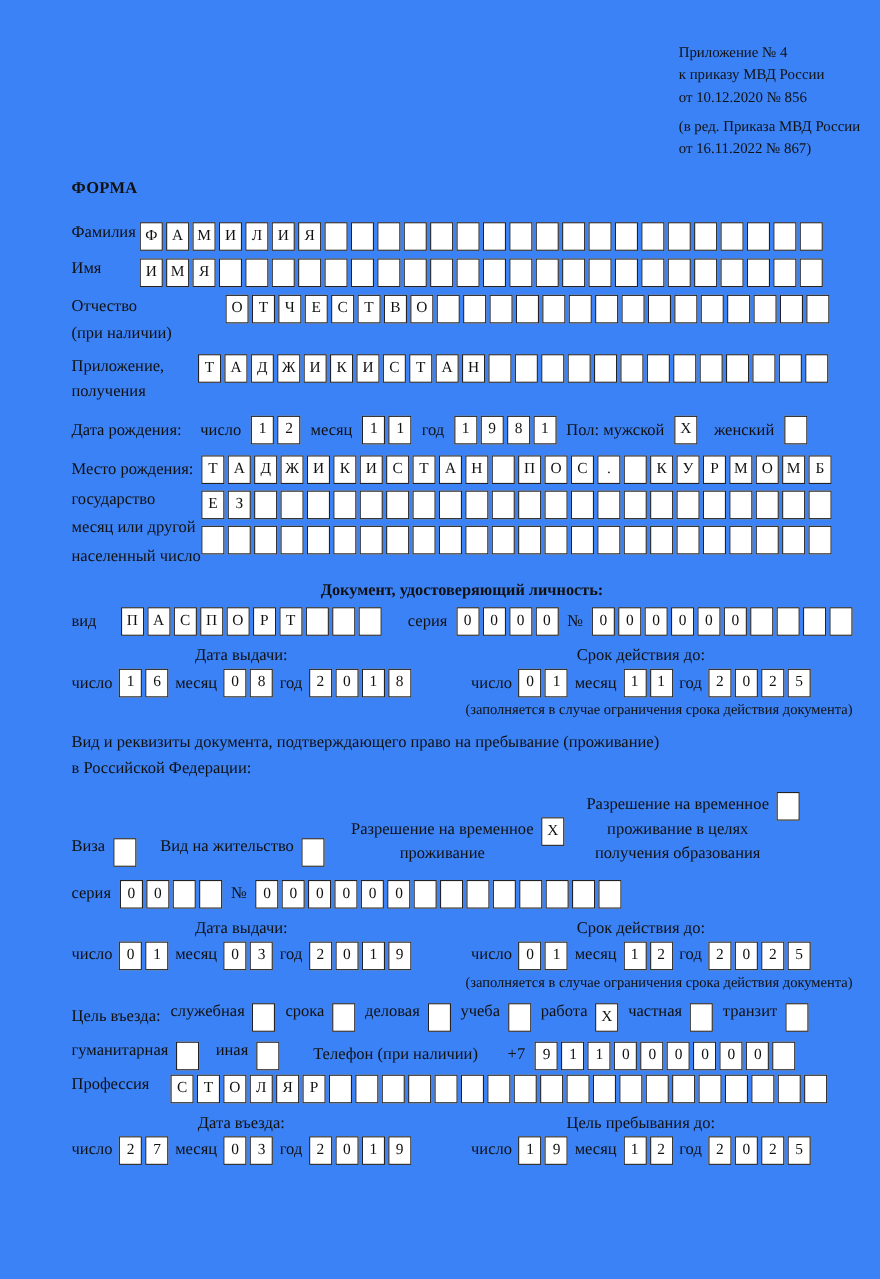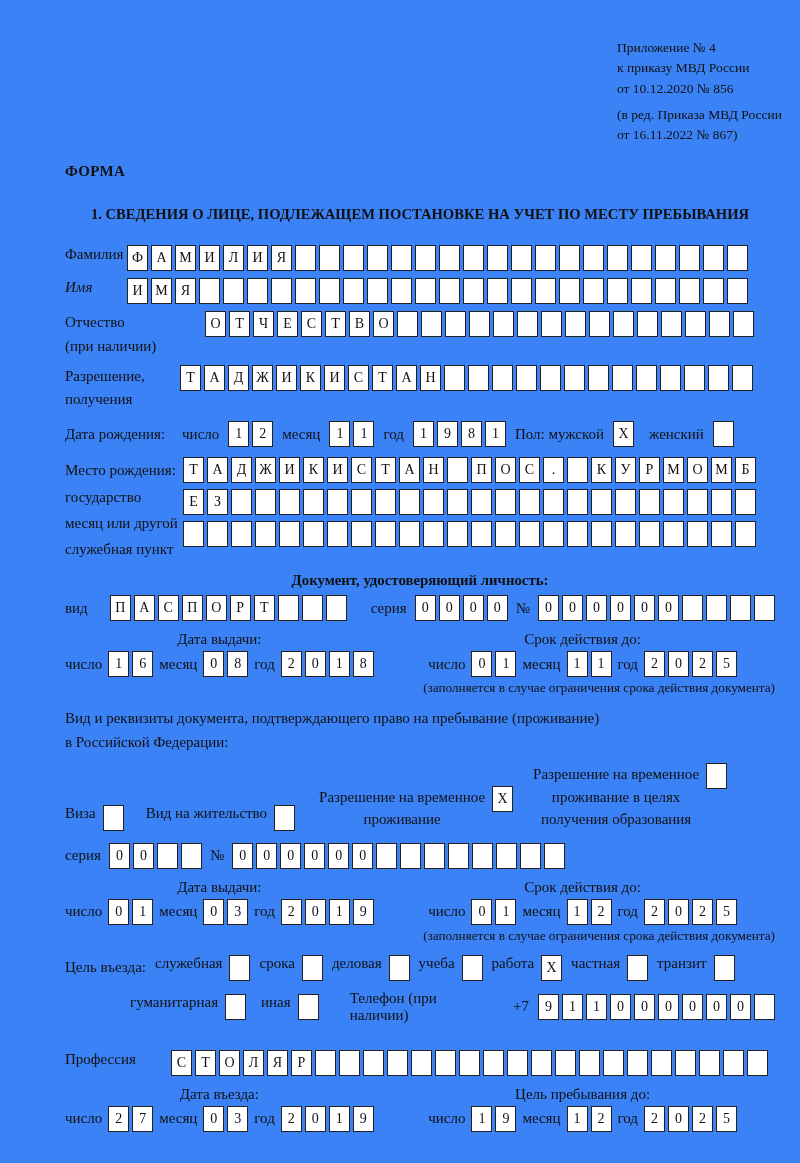--- a/index.html
+++ b/index.html
@@ -53,21 +53,20 @@
   <div class="annex">
     <div>Приложение № 4</div>
     <div>к приказу МВД России</div>
     <div>от 10.12.2020 № 856</div>
     <div class="gap">(в ред. Приказа МВД России</div>
     <div>от 16.11.2022 № 867)</div>
   </div>
   <div class="forma">ФОРМА</div>
 
 
-  <div class="sect">1. СВЕДЕНИЯ О ЛИЦЕ, ПОДЛЕЖАЩЕМ ПОСТАНОВКЕ НА УЧЕТ ПО МЕСТУ ПРЕБЫВАНИЯ</div>
 
   <div class="frow" style="margin-top:22px;">
     <div class="lbl" style="width:62px;">Фамилия</div>
     <div class="cells">
         <span class="cell">Ф</span>
         <span class="cell">А</span>
         <span class="cell">М</span>
         <span class="cell">И</span>
         <span class="cell">Л</span>
         <span class="cell">И</span>
@@ -88,21 +87,21 @@
         <span class="cell"></span>
         <span class="cell"></span>
         <span class="cell"></span>
         <span class="cell"></span>
         <span class="cell"></span>
         <span class="cell"></span>
       </div>
   </div>
 
   <div class="frow">
-    <div class="lbl" style="width:62px;font-style:italic;">Имя</div>
+    <div class="lbl" style="width:62px;">Имя</div>
     <div class="cells">
         <span class="cell">И</span>
         <span class="cell">М</span>
         <span class="cell">Я</span>
         <span class="cell"></span>
         <span class="cell"></span>
         <span class="cell"></span>
         <span class="cell"></span>
         <span class="cell"></span>
         <span class="cell"></span>
@@ -153,21 +152,21 @@
         <span class="cell"></span>
         <span class="cell"></span>
         <span class="cell"></span>
         <span class="cell"></span>
         <span class="cell"></span>
       </div>
   </div>
 
   <div class="frow">
     <div class="lbl two" style="width:115px;">
-      <div>Разрешение,</div>
+      <div>Приложение,</div>
       <div>получения</div>
     </div>
     <div class="cells">
         <span class="cell">Т</span>
         <span class="cell">А</span>
         <span class="cell">Д</span>
         <span class="cell">Ж</span>
         <span class="cell">И</span>
         <span class="cell">К</span>
         <span class="cell">И</span>
@@ -218,21 +217,21 @@
     <span class="cells">
         <span class="cell"></span>
       </span>
   </div>
 
   <div class="frow" style="margin-top:10px;">
     <div class="lbl" style="width:118px;line-height:1.75;">
       <div>Место рождения:</div>
       <div>государство</div>
       <div>месяц или другой</div>
-      <div>служебная пункт</div>
+      <div>населенный число</div>
     </div>
     <div class="stack">
       <div class="cells">
           <span class="cell">Т</span>
           <span class="cell">А</span>
           <span class="cell">Д</span>
           <span class="cell">Ж</span>
           <span class="cell">И</span>
           <span class="cell">К</span>
           <span class="cell">И</span>
@@ -548,21 +547,21 @@
         </span>
     </div>
     <div class="chkitem">
       <span class="t">транзит</span>
       <span class="cells">
           <span class="cell"></span>
         </span>
     </div>
   </div>
 
-  <div class="chkline" style="align-items:center;margin-left:65px;margin-top:9px;font-family:Liberation Serif, serif;">
+  <div class="chkline" style="align-items:center;margin-top:9px;font-family:Liberation Serif, serif;">
     <div class="chkitem">
       <span class="t">гуманитарная</span>
       <span class="cells">
           <span class="cell"></span>
         </span>
     </div>
     <div class="chkitem" style="margin-left:6px;">
       <span class="t">иная</span>
       <span class="cells">
           <span class="cell"></span>
@@ -577,21 +576,21 @@
         <span class="cell">0</span>
         <span class="cell">0</span>
         <span class="cell">0</span>
         <span class="cell">0</span>
         <span class="cell">0</span>
         <span class="cell">0</span>
         <span class="cell"></span>
       </span>
   </div>
 
-  <div class="frow" style="margin-top:26px;gap:16px;">
+  <div class="frow" style="margin-top:4px;">
     <div class="lbl" style="width:90px;">Профессия</div>
     <div class="cells">
         <span class="cell">С</span>
         <span class="cell">Т</span>
         <span class="cell">О</span>
         <span class="cell">Л</span>
         <span class="cell">Я</span>
         <span class="cell">Р</span>
         <span class="cell"></span>
         <span class="cell"></span>

